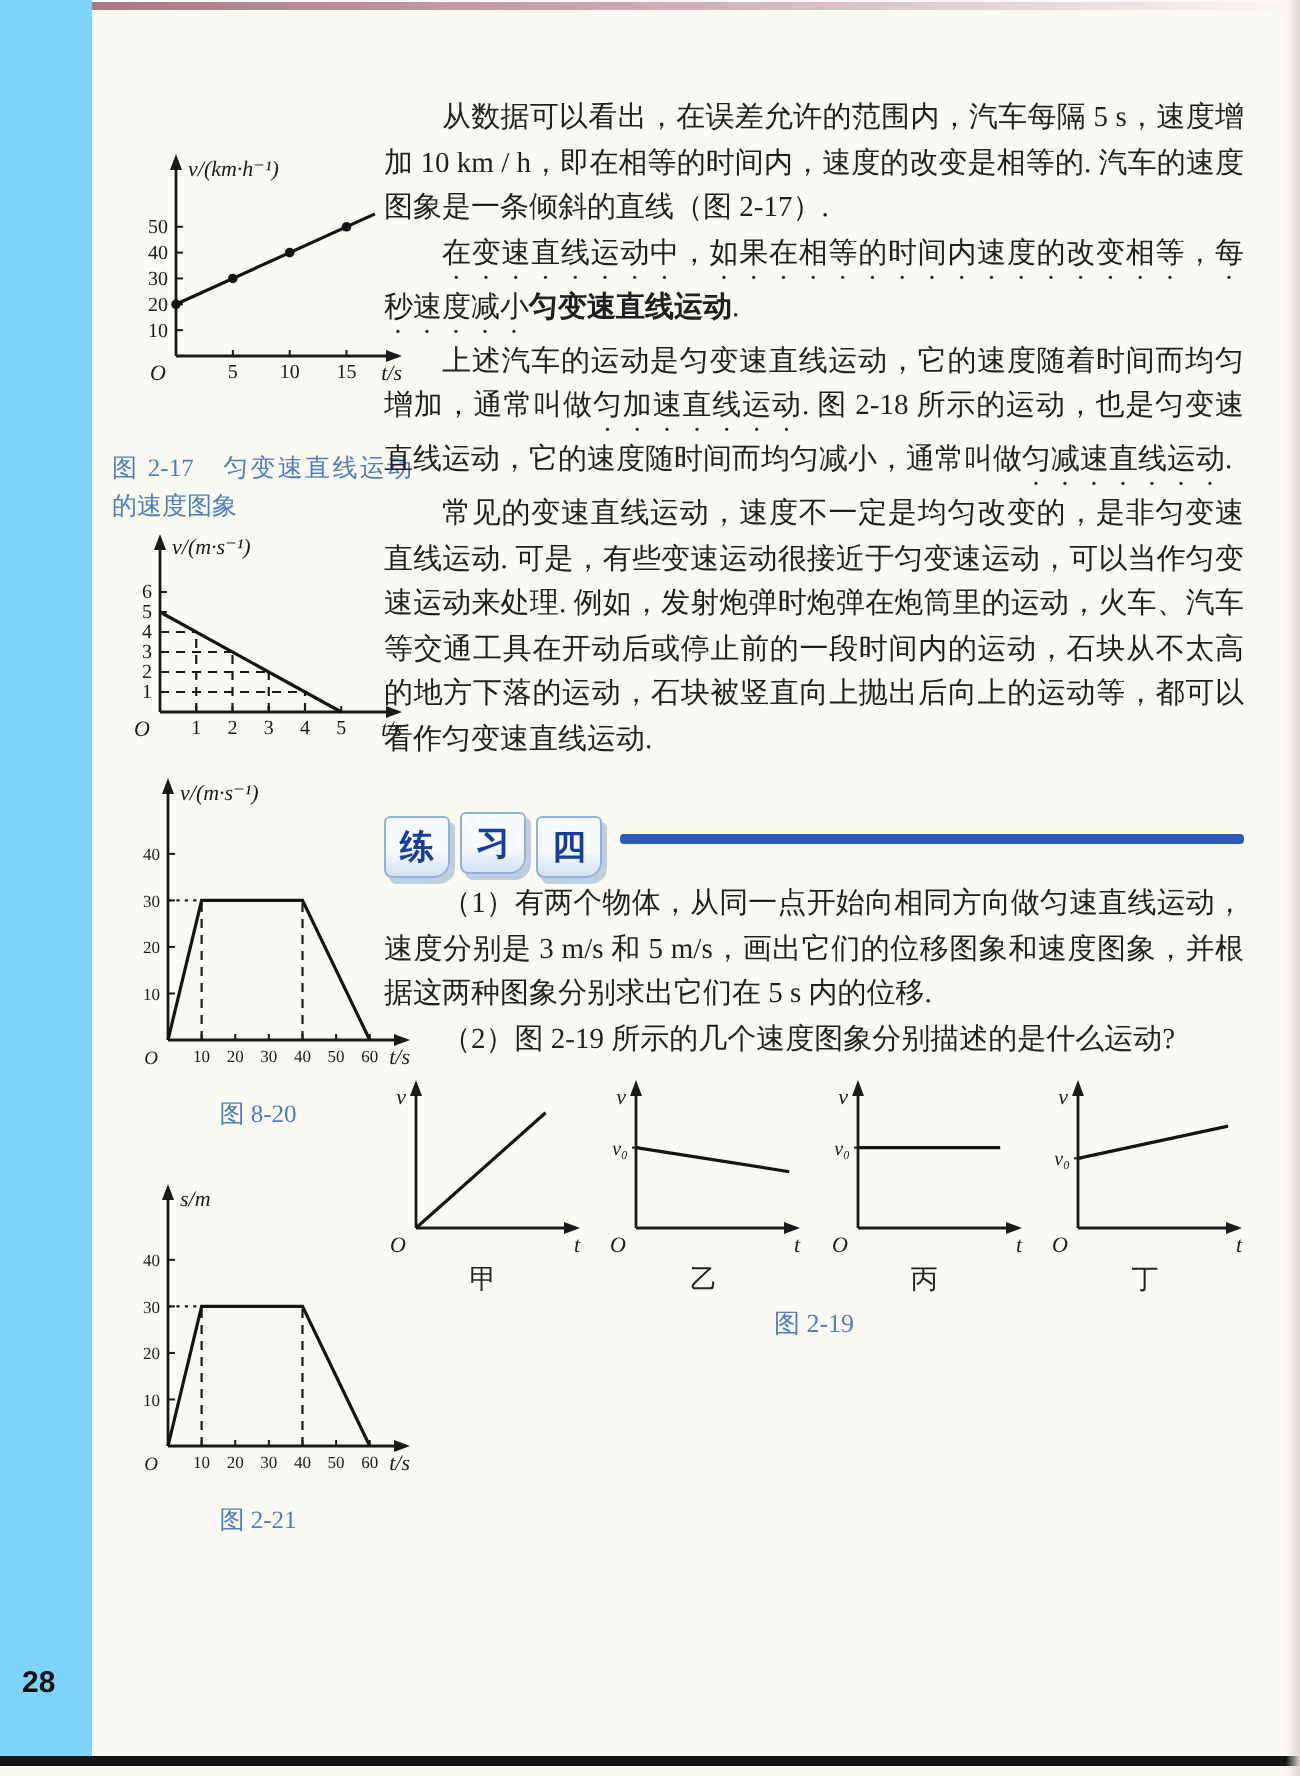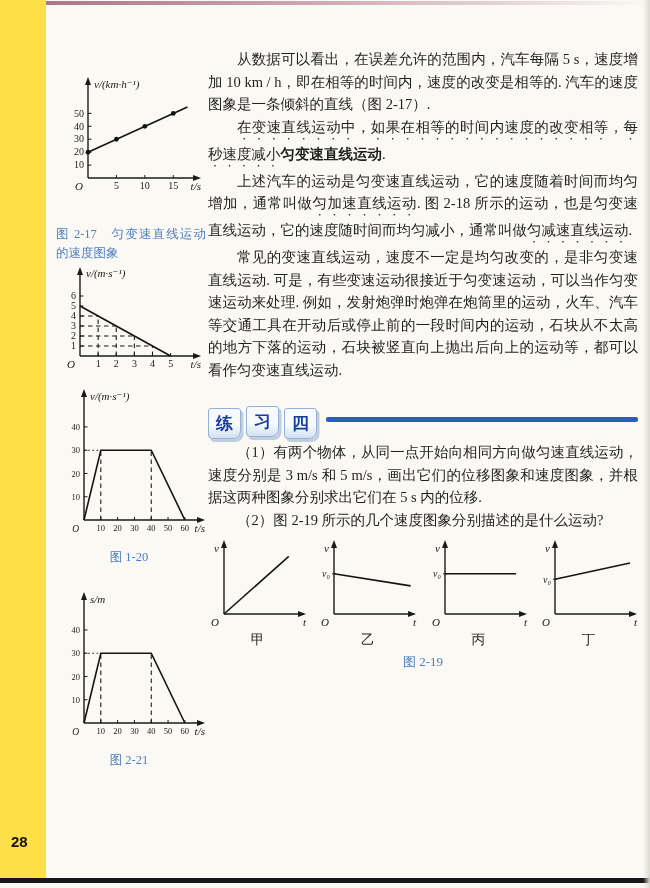--- a/index.html
+++ b/index.html
@@ -6,27 +6,27 @@
   body{width:650px;height:888px;background:#ffffff;
        font-family:"Liberation Serif","DejaVu Serif",serif;color:#1f1f1f;}
   .page{position:absolute;left:0;top:0;width:650px;height:888px;
         background:#fbf9f3;overflow:hidden;}
   .page::after{content:"";position:absolute;top:0;right:0;width:7px;height:100%;
         background:linear-gradient(to left,#dcd8cf,rgba(220,216,207,0));}
   .top-edge{position:absolute;left:46px;top:1px;right:0;height:4px;
         background:linear-gradient(to right,#9c6077,#c49aab 45%,#eadde2 85%,rgba(234,221,226,0));
         opacity:.85;}
   .bottom-edge{position:absolute;left:0;bottom:5px;right:0;height:5px;background:#161616;}
-  .sidebar{position:absolute;left:0;top:0;bottom:10px;width:46px;background:#fde047;}
+  .sidebar{position:absolute;left:0;top:0;bottom:10px;width:46px;background:#7dd3fc;}
   .page-num{position:absolute;left:11px;bottom:28px;
         font-family:"Liberation Sans","DejaVu Sans",sans-serif;
         font-weight:bold;font-size:15px;color:#111;}
   
   .left-col{position:absolute;left:54px;top:76px;width:152px;}
-  .main-col{position:absolute;left:208px;top:48px;width:430px;}
+  .main-col{position:absolute;left:192px;top:48px;width:430px;}
   
   .para{margin:0;font-size:14.5px;line-height:22.5px;text-indent:2em;
         text-align:justify;}
   .em-dots{-webkit-text-emphasis:filled dot #222;text-emphasis:filled dot #222;
         -webkit-text-emphasis-position:under right;text-emphasis-position:under right;}
   .term-bold{font-weight:bold;}
   .question{margin:0;font-size:14.5px;line-height:22.5px;text-indent:2em;text-align:justify;}
   
   .cap{color:#4d7dc0;font-size:12.5px;line-height:19px;}
   .cap-left{margin:21px 0 3px 2px;width:150px;text-align:justify;}
@@ -161,21 +161,21 @@
           <text x="26" y="88.66938775510205" font-size="8.5" text-anchor="end" fill="#1a1a1a" font-family="'Liberation Serif','DejaVu Serif',serif">20</text>
           <line x1="30" y1="62.20408163265306" x2="33.5" y2="62.20408163265306" stroke="#1a1a1a" stroke-width="1"></line>
           <text x="26" y="65.40408163265306" font-size="8.5" text-anchor="end" fill="#1a1a1a" font-family="'Liberation Serif','DejaVu Serif',serif">30</text>
           <line x1="30" y1="38.93877551020408" x2="33.5" y2="38.93877551020408" stroke="#1a1a1a" stroke-width="1"></line>
           <text x="26" y="42.138775510204084" font-size="8.5" text-anchor="end" fill="#1a1a1a" font-family="'Liberation Serif','DejaVu Serif',serif">40</text>
           <polyline points="30,132 46.81159420289855,62.20408163265306 97.2463768115942,62.20408163265306 130.8695652173913,132" fill="none" stroke="#141414" stroke-width="1.6"></polyline>
           <text x="36" y="12" font-size="11" text-anchor="start" fill="#1a1a1a" font-family="'Liberation Serif','DejaVu Serif',serif" font-style="italic">v/(m·s⁻¹)</text>
           <text x="151" y="144" font-size="11" text-anchor="end" fill="#1a1a1a" font-family="'Liberation Serif','DejaVu Serif',serif" font-style="italic">t/s</text>
           <text x="25" y="144" font-size="9.5" text-anchor="end" fill="#1a1a1a" font-family="'Liberation Serif','DejaVu Serif',serif" font-style="italic">O</text>
         </svg></div>
-    <div class="cap cap-center">图 1-20</div>
+    <div class="cap cap-center">图 8-20</div>
     <div class="chart chart-21"><svg width="152" height="158" viewBox="0 0 152 158">
           <line x1="30" y1="132" x2="149" y2="132" stroke="#1a1a1a" stroke-width="1.4"></line>
           <polygon points="151,132 143,129 143,135" fill="#1a1a1a"></polygon>
           <line x1="30" y1="132" x2="30" y2="7" stroke="#1a1a1a" stroke-width="1.4"></line>
           <polygon points="30,1 27,9 33,9" fill="#1a1a1a"></polygon>
           <line x1="30" y1="62.20408163265306" x2="46.81159420289855" y2="62.20408163265306" stroke="#1a1a1a" stroke-width="1.1" stroke-dasharray="1.6 2.6"></line>
           <line x1="46.81159420289855" y1="132" x2="46.81159420289855" y2="62.20408163265306" stroke="#1a1a1a" stroke-width="1.1" stroke-dasharray="4.5 3.5"></line>
           <line x1="97.2463768115942" y1="132" x2="97.2463768115942" y2="62.20408163265306" stroke="#1a1a1a" stroke-width="1.1" stroke-dasharray="4.5 3.5"></line>
           <line x1="46.81159420289855" y1="132" x2="46.81159420289855" y2="129" stroke="#1a1a1a" stroke-width="1"></line>
           <text x="46.81159420289855" y="143" font-size="8.5" text-anchor="middle" fill="#1a1a1a" font-family="'Liberation Serif','DejaVu Serif',serif">10</text>

